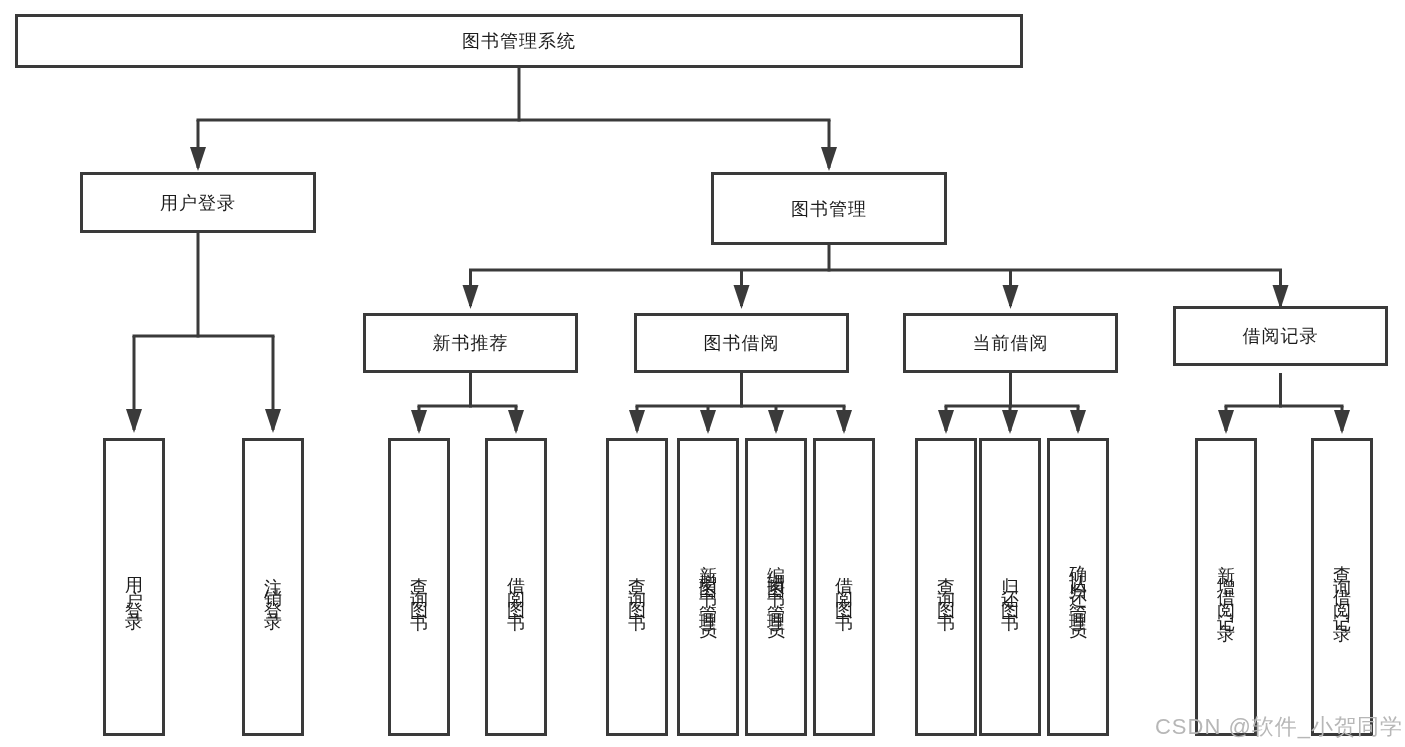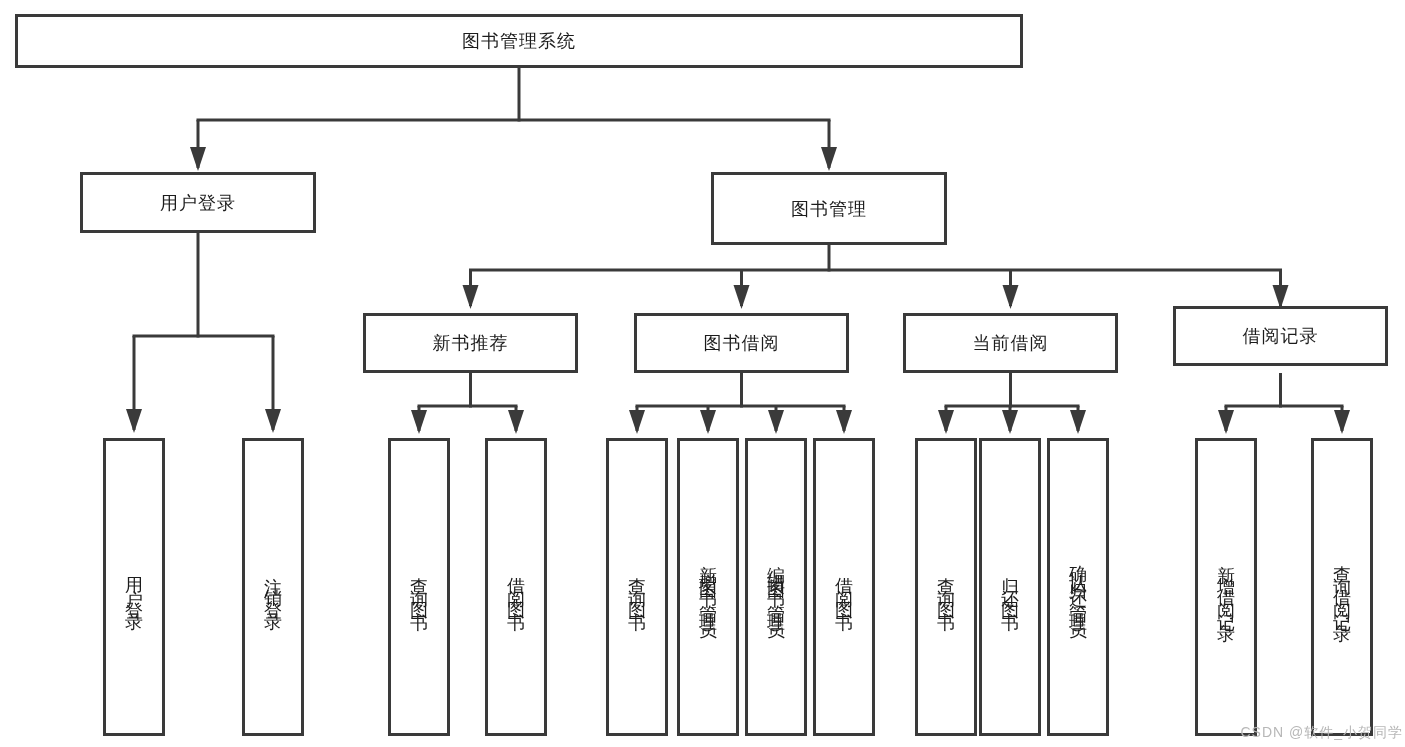--- a/index.html
+++ b/index.html
@@ -38,21 +38,21 @@
     text-orientation: mixed;
     font-size: 18px;
     letter-spacing: 12px;
     line-height: 1;
     white-space: nowrap;
   }
   .watermark {
     position: absolute;
     right: 2px;
     bottom: 5px;
-    font-size: 14px;
+    font-size: 22px;
     color: #b7b7b7;
     letter-spacing: 1px;
     z-index: 3;
     white-space: nowrap;
   }
 </style>
 </head>
 <body>
 
 <div id="canvas">

